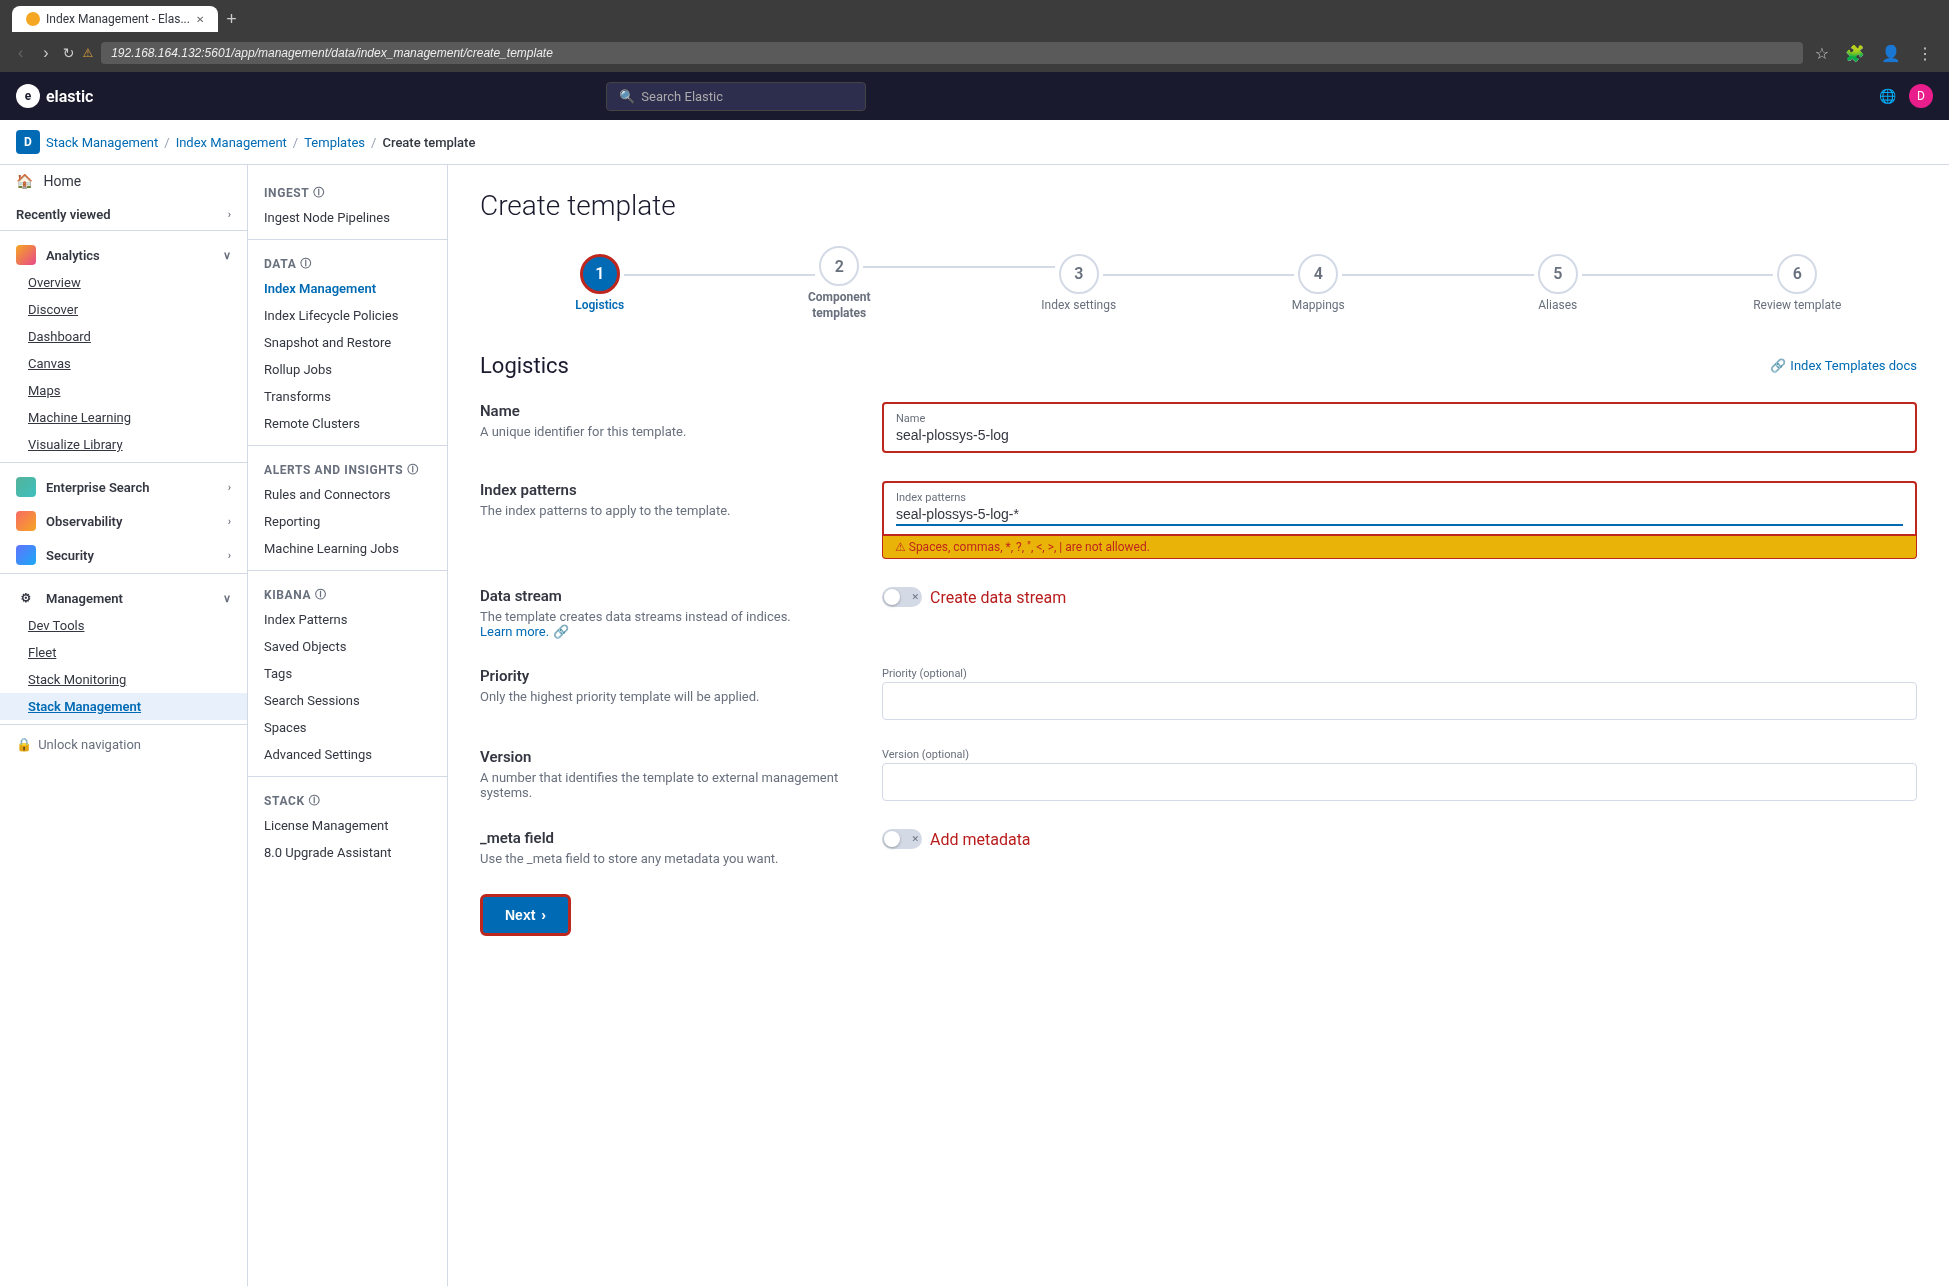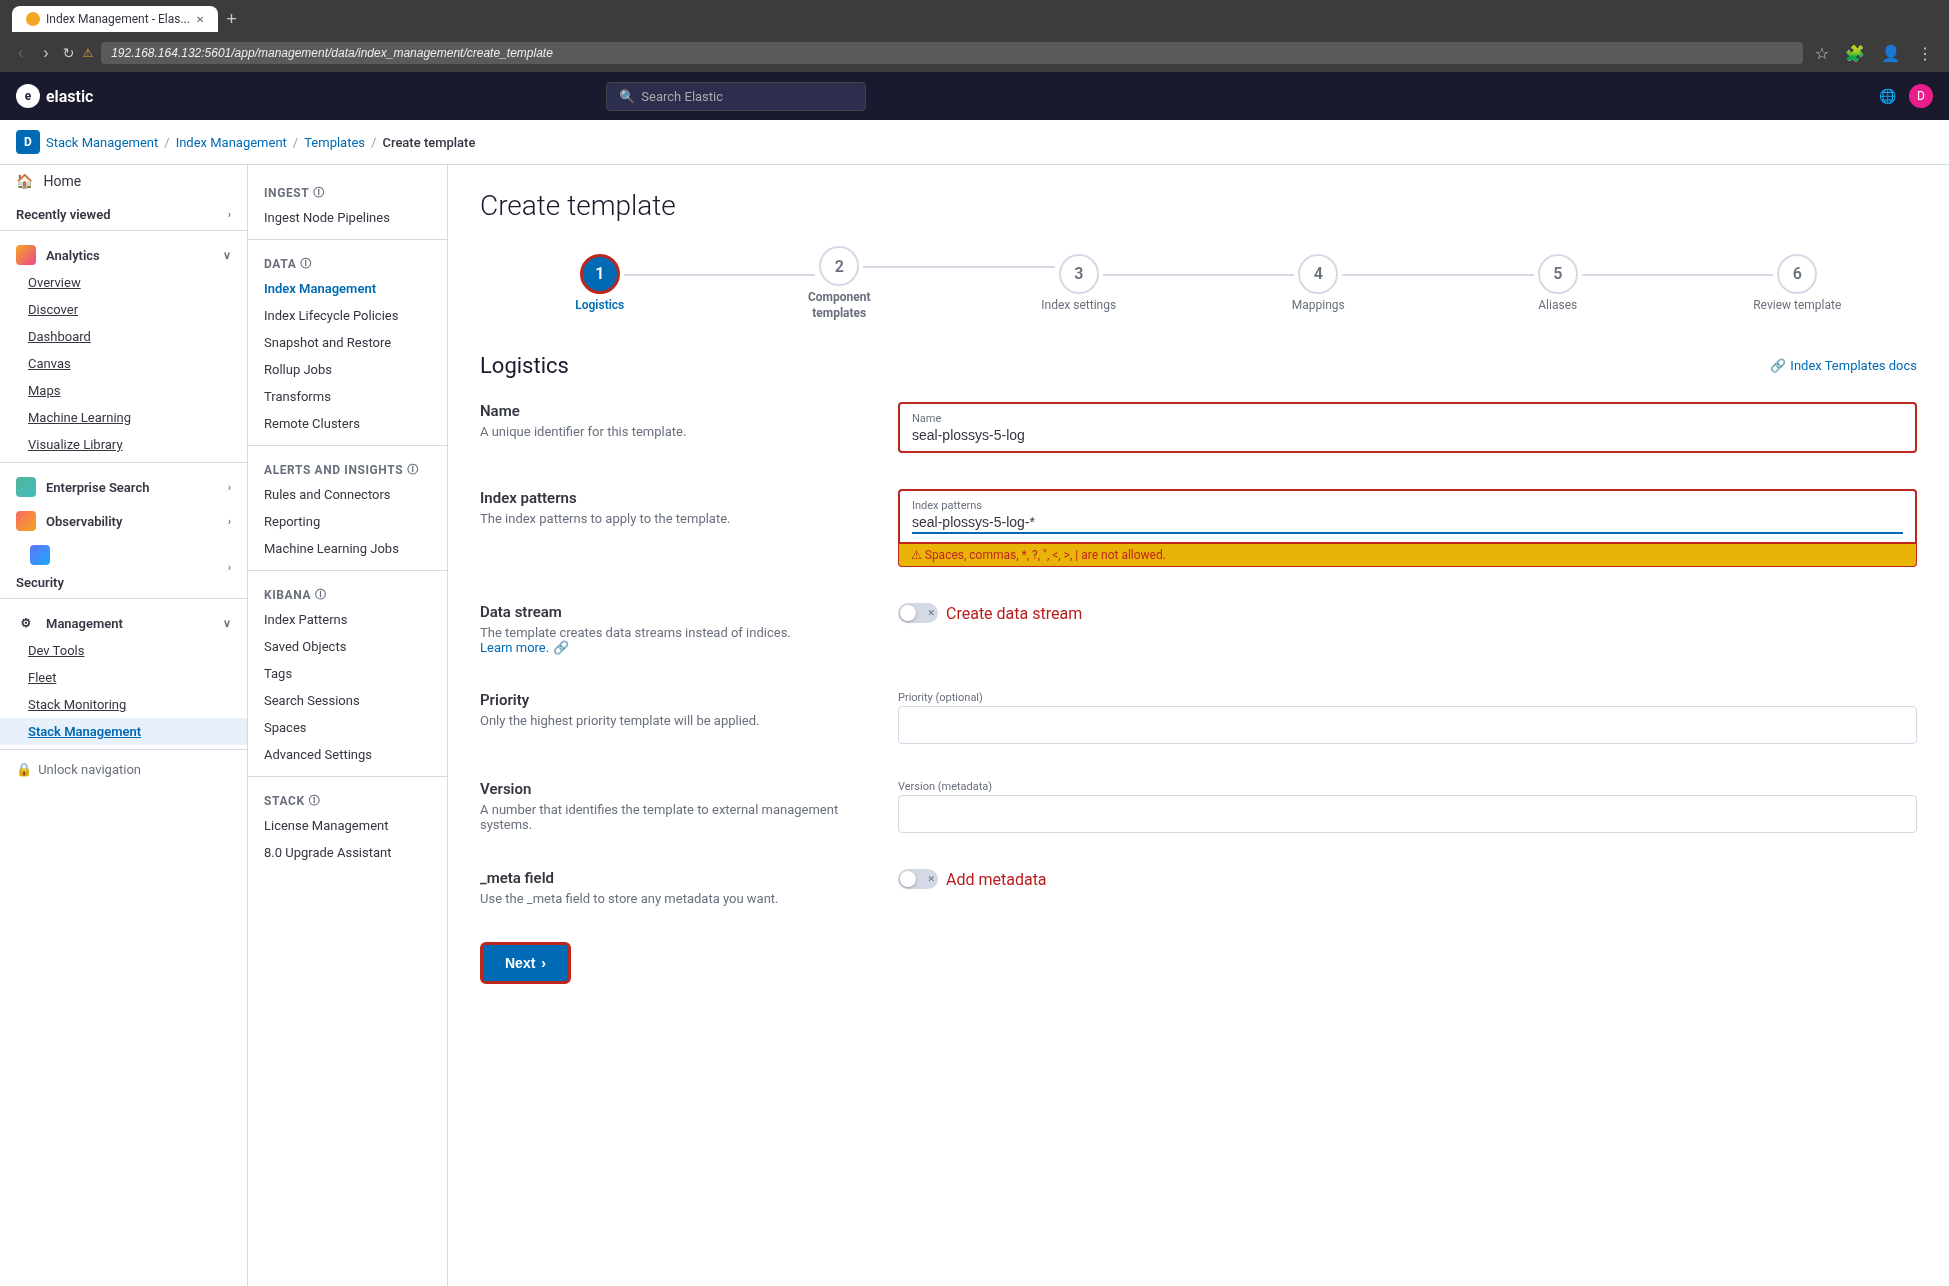--- a/index.html
+++ b/index.html
@@ -68,21 +68,21 @@
     .step:not(:last-child)::after { content: ''; position: absolute; top: 20px; left: 60%; width: 80%; height: 2px; background: #d3dae6; z-index: 0; }
     .step-circle { width: 40px; height: 40px; border-radius: 50%; display: flex; align-items: center; justify-content: center; font-size: 16px; font-weight: 600; z-index: 1; border: 2px solid #d3dae6; background: #fff; color: #69707d; }
     .step-label { font-size: 12px; color: #69707d; text-align: center; line-height: 1.3; }
     .step-label.active { color: #006bb4; font-weight: 600; }
 
     
     .section-title { font-size: 22px; font-weight: 400; color: #1a1a2e; margin-bottom: 4px; display: flex; align-items: center; justify-content: space-between; }
     .docs-link { font-size: 13px; color: #006bb4; display: flex; align-items: center; gap: 4px; cursor: pointer; }
 
     
-    .form-row { display: flex; gap: 38px; margin-bottom: 36px; align-items: flex-start; }
+    .form-row { display: flex; gap: 22px; margin-bottom: 28px; align-items: flex-start; }
     .form-label-col { width: 380px; flex-shrink: 0; }
     .form-label-title { font-size: 15px; font-weight: 600; color: #343741; margin-bottom: 4px; }
     .form-label-desc { font-size: 13px; color: #69707d; }
     .form-control-col { flex: 1; }
     .form-field-box { border: 1px solid #d3dae6; border-radius: 4px; padding: 10px 12px; width: 100%; font-size: 14px; color: #343741; }
     .form-field-label { font-size: 11px; color: #69707d; margin-bottom: 2px; }
     .toggle-row { display: flex; align-items: center; gap: 8px; }
     .toggle-btn { width: 40px; height: 20px; background: #d3dae6; border-radius: 10px; position: relative; cursor: pointer; display: flex; align-items: center; }
     .toggle-btn .knob { width: 16px; height: 16px; background: #fff; border-radius: 50%; position: absolute; left: 2px; transition: left 0.2s; box-shadow: 0 1px 3px rgba(0,0,0,0.3); }
     .toggle-x { position: absolute; right: 3px; font-size: 9px; color: #69707d; }
@@ -185,21 +185,21 @@
 
     <div class="sidebar-section">
       <div style="display:flex;align-items:center;gap:10px;">
         <span class="sidebar-icon" style="width:20px;height:20px;display:inline-block;background:linear-gradient(135deg,#f86b63,#f5a623);border-radius:4px;"></span>
         <span>Observability</span>
       </div>
       <span class="chevron">›</span>
     </div>
 
     <div class="sidebar-section">
-      <div style="display:flex;align-items:center;gap:10px;flex-direction:column;">
+      <div style="display:flex;align-items:center;gap:10px;">
         <span class="sidebar-icon" style="width:20px;height:20px;display:inline-block;background:linear-gradient(135deg,#6173ff,#1ba9f5);border-radius:4px;"></span>
         <span>Security</span>
       </div>
       <span class="chevron">›</span>
     </div>
     <hr class="sidebar-divider">
 
     <div class="sidebar-section">
       <div style="display:flex;align-items:center;gap:10px;">
         <span class="sidebar-icon">⚙</span>
@@ -388,21 +388,21 @@
           <input type="text" class="form-field-box" value="" style="">
         </div>
       </div>
 
       <div class="form-row">
         <div class="form-label-col">
           <div class="form-label-title">Version</div>
           <div class="form-label-desc">A number that identifies the template to external management systems.</div>
         </div>
         <div class="form-control-col">
-          <div class="form-field-label">Version (metadata)</div>
+          <div class="form-field-label">Version (optional)</div>
           <input type="text" class="form-field-box" value="" style="">
         </div>
       </div>
 
       <div class="form-row">
         <div class="form-label-col">
           <div class="form-label-title">_meta field</div>
           <div class="form-label-desc">Use the _meta field to store any metadata you want.</div>
         </div>
         <div class="form-control-col">

